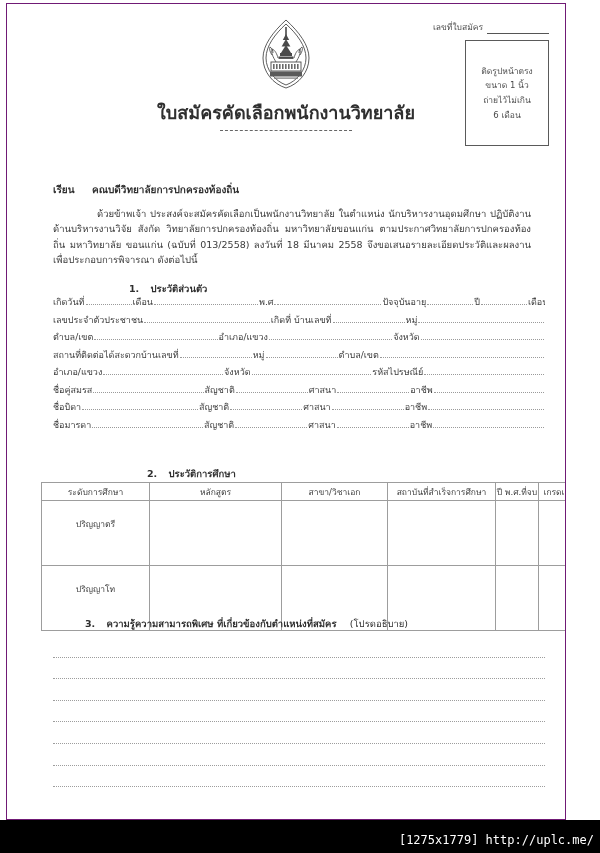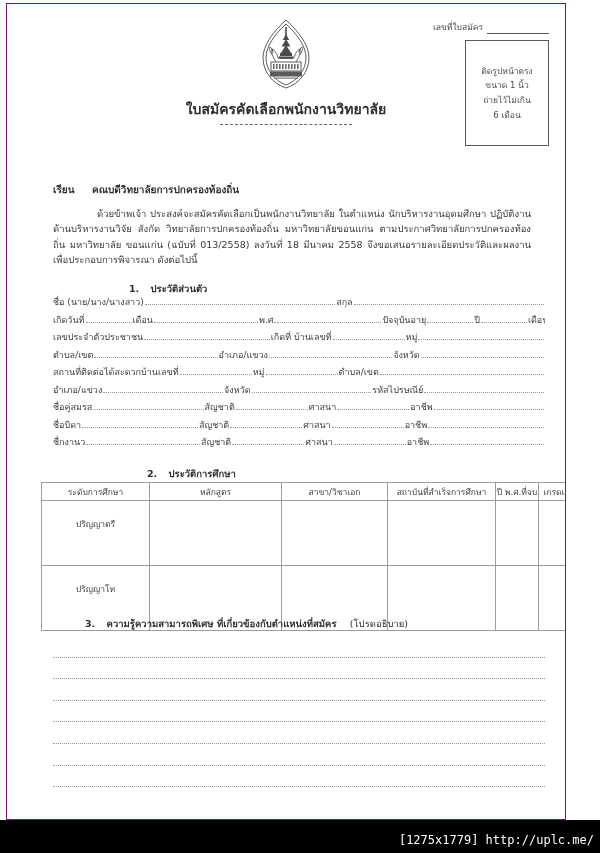--- a/index.html
+++ b/index.html
@@ -96,21 +96,21 @@
     top: 95px;
     text-align: center;
   }
   .title-line1 {
     font-size: 12.5px;
     font-weight: bold;
     color: #2f2f2f;
     line-height: 1.5;
   }
   .title-line2 {
-    font-size: 14px;
+    font-size: 18px;
     font-weight: bold;
     color: #2f2f2f;
     line-height: 1.5;
   }
   .title-sep {
     margin: 4px auto 0;
     width: 132px;
     border-top: 1px dashed #666;
     height: 0;
   }
@@ -308,26 +308,20 @@
 
     <div class="body-para">ด้วยข้าพเจ้า  ประสงค์จะสมัครคัดเลือกเป็นพนักงานวิทยาลัย ในตำแหน่ง นักบริหารงานอุดมศึกษา ปฏิบัติงานด้านบริหารงานวิจัย สังกัด วิทยาลัยการปกครองท้องถิ่น มหาวิทยาลัยขอนแก่น  ตามประกาศวิทยาลัยการปกครองท้องถิ่น มหาวิทยาลัย ขอนแก่น (ฉบับที่ 013/2558) ลงวันที่ 18 มีนาคม 2558 จึงขอเสนอรายละเอียดประวัติและผลงานเพื่อประกอบการพิจารณา ดังต่อไปนี้</div>
 
     <div class="section-head" id="sec1-head">
       <span class="num">1.</span>
       <span>ประวัติส่วนตัว</span>
     </div>
 
     <div class="form-lines" id="form-lines">
         <div class="fline">
-          <span class="fl-label">ชื่อ (นาย/นาง/นางสาว)</span>
-          <span class="dots "></span>
-          <span class="fl-label">สกุล</span>
-          <span class="dots "></span>
-        </div>
-        <div class="fline">
           <span class="fl-label">เกิดวันที่</span>
           <span class="dots w-sm"></span>
           <span class="fl-label">เดือน</span>
           <span class="dots w-lg"></span>
           <span class="fl-label">พ.ศ.</span>
           <span class="dots w-lg"></span>
           <span class="fl-label">ปัจจุบันอายุ</span>
           <span class="dots w-sm"></span>
           <span class="fl-label">ปี</span>
           <span class="dots w-sm"></span>
@@ -379,21 +373,21 @@
           <span class="fl-label">ชื่อบิดา</span>
           <span class="dots "></span>
           <span class="fl-label">สัญชาติ</span>
           <span class="dots w-md"></span>
           <span class="fl-label">ศาสนา</span>
           <span class="dots w-md"></span>
           <span class="fl-label">อาชีพ</span>
           <span class="dots "></span>
         </div>
         <div class="fline">
-          <span class="fl-label">ชื่กงานว</span>
+          <span class="fl-label">ชื่อมารดา</span>
           <span class="dots "></span>
           <span class="fl-label">สัญชาติ</span>
           <span class="dots w-md"></span>
           <span class="fl-label">ศาสนา</span>
           <span class="dots w-md"></span>
           <span class="fl-label">อาชีพ</span>
           <span class="dots "></span>
         </div>
       </div>
 

